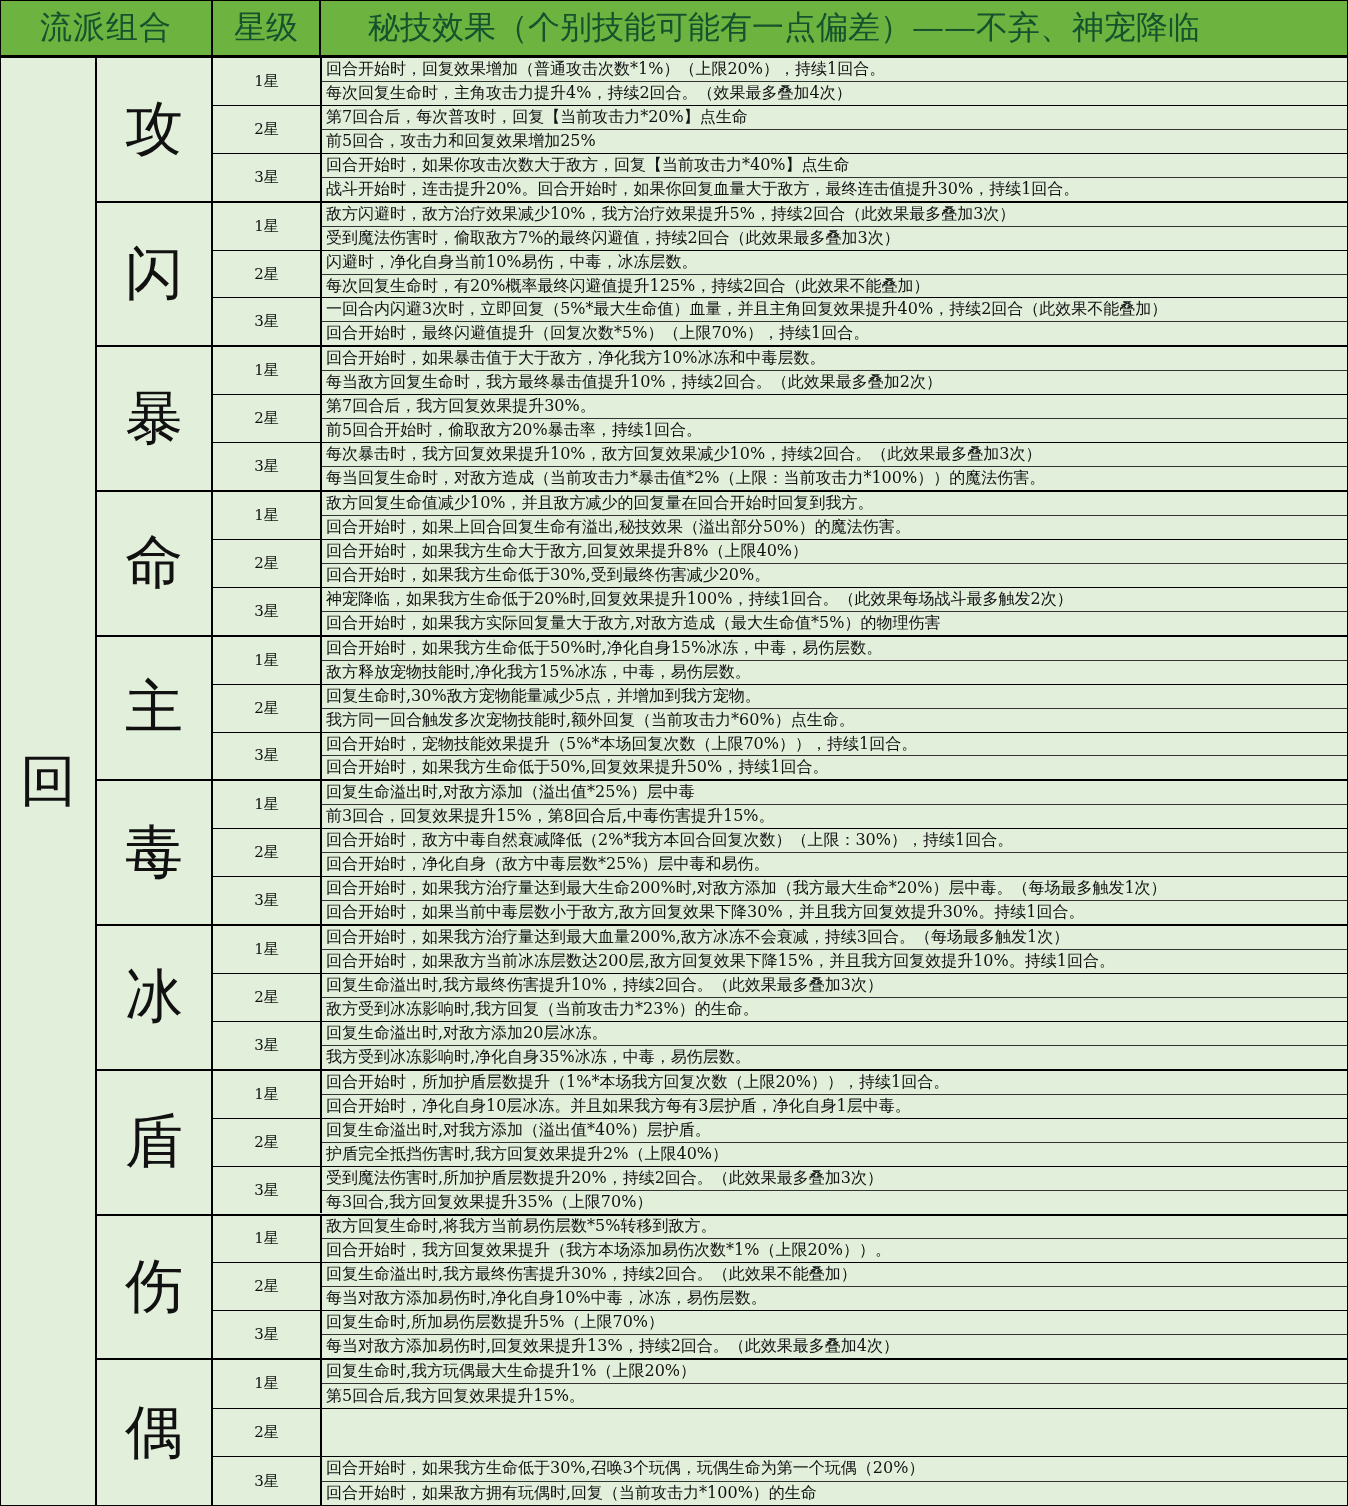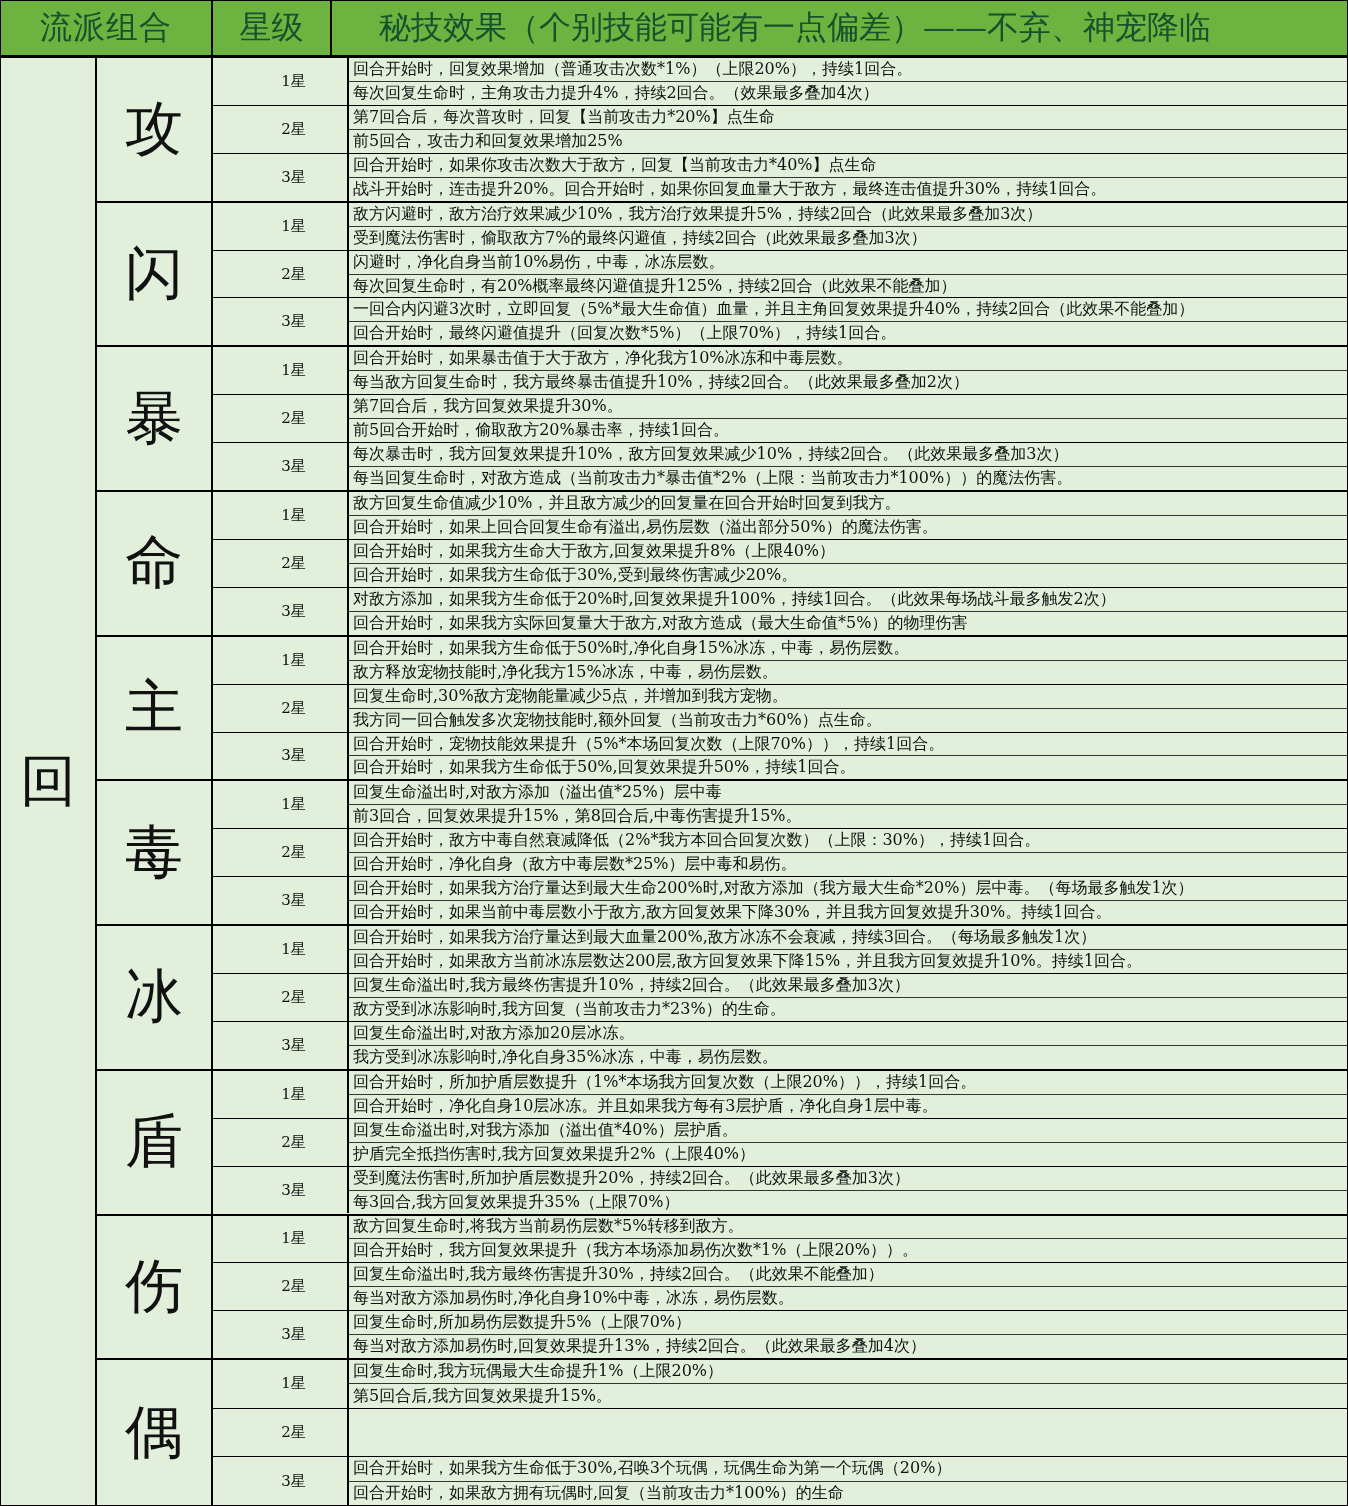--- a/index.html
+++ b/index.html
@@ -1,32 +1,32 @@
 <!DOCTYPE html>
 <html><head>
 <meta charset="utf-8">
 <style>
   html, body { margin:0; padding:0; background:#e2efda; }
   body { width:1348px; height:1506px; overflow:hidden; font-family:"DejaVu Serif","Liberation Serif",serif; color:#111; }
   .sheet { position:relative; width:1346px; height:1504px; border:1px solid #000; background:#e2efda; }
   .header { display:flex; height:54px; background:#6db33f; border-bottom:3px solid #000; }
   .header > div { display:flex; align-items:center; font-size:32px; color:#14532d; white-space:nowrap; overflow:hidden; border-right:2px solid #000; box-sizing:border-box; }
   .h-style { width:212px; justify-content:center; letter-spacing:1px; }
-  .h-star { width:119px; justify-content:center; }
+  .h-star { width:108px; justify-content:center; }
   .h-effect { flex:1; padding-left:6px; border-right:none !important;margin-left:41px; }
   .body { display:flex; height:1447px; }
   .col-school { width:96px; border-right:2px solid #000; box-sizing:border-box; display:flex; align-items:center; justify-content:center; font-size:56px; }
   .groups { flex:1; display:flex; flex-direction:column; }
   .group { display:flex; height:144.7px; border-bottom:2px solid #000; box-sizing:border-box; }
   .group:last-child { border-bottom:none; }
   .g-name { width:116px; border-right:2px solid #000; box-sizing:border-box; display:flex; align-items:center; justify-content:center; font-size:58px; }
   .levels { flex:1; display:flex; flex-direction:column; }
   .level { flex:1; display:flex; border-bottom:1.5px solid #000; box-sizing:border-box; }
   .level:last-child { border-bottom:none; }
-  .l-star { width:109px; border-right:2px solid #000; box-sizing:border-box; display:flex; align-items:center; justify-content:center; font-size:15px;margin-left:27px; }
+  .l-star { width:109px; border-right:2px solid #000; box-sizing:border-box; display:flex; align-items:center; justify-content:center; font-size:15px; }
   .l-effects { flex:1; display:flex; flex-direction:column; }
   .effect { flex:1; display:flex; align-items:center; padding-left:4px; font-size:16px; white-space:nowrap; overflow:hidden; border-bottom:1px solid #333; box-sizing:border-box; }
   .effect:last-child { border-bottom:none; }
 </style>
 </head>
 <body>
 
 <div class="sheet">
   <div class="header">
     <div class="h-style">流派组合</div>
@@ -114,34 +114,34 @@
             </div>
           </div>
         </div>
         <div class="group">
           <div class="g-name">命</div>
           <div class="levels">
             <div class="level">
               <div class="l-star">1星</div>
               <div class="l-effects">
                 <div class="effect">敌方回复生命值减少10%，并且敌方减少的回复量在回合开始时回复到我方。</div>
-                <div class="effect">回合开始时，如果上回合回复生命有溢出,易伤层数（溢出部分50%）的魔法伤害。</div>
+                <div class="effect">回合开始时，如果上回合回复生命有溢出,秘技效果（溢出部分50%）的魔法伤害。</div>
               </div>
             </div>
             <div class="level">
               <div class="l-star">2星</div>
               <div class="l-effects">
                 <div class="effect">回合开始时，如果我方生命大于敌方,回复效果提升8%（上限40%）</div>
                 <div class="effect">回合开始时，如果我方生命低于30%,受到最终伤害减少20%。</div>
               </div>
             </div>
             <div class="level">
               <div class="l-star">3星</div>
               <div class="l-effects">
-                <div class="effect">对敌方添加，如果我方生命低于20%时,回复效果提升100%，持续1回合。（此效果每场战斗最多触发2次）</div>
+                <div class="effect">神宠降临，如果我方生命低于20%时,回复效果提升100%，持续1回合。（此效果每场战斗最多触发2次）</div>
                 <div class="effect">回合开始时，如果我方实际回复量大于敌方,对敌方造成（最大生命值*5%）的物理伤害</div>
               </div>
             </div>
           </div>
         </div>
         <div class="group">
           <div class="g-name">主</div>
           <div class="levels">
             <div class="level">
               <div class="l-star">1星</div>

